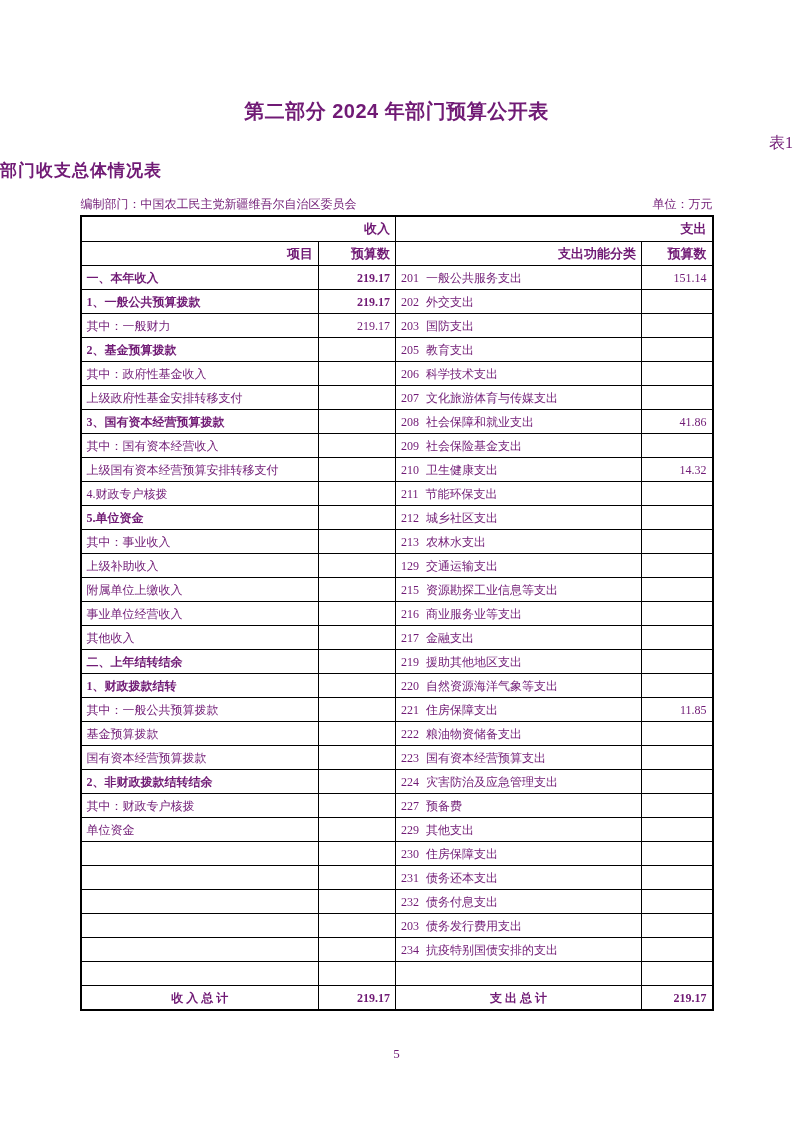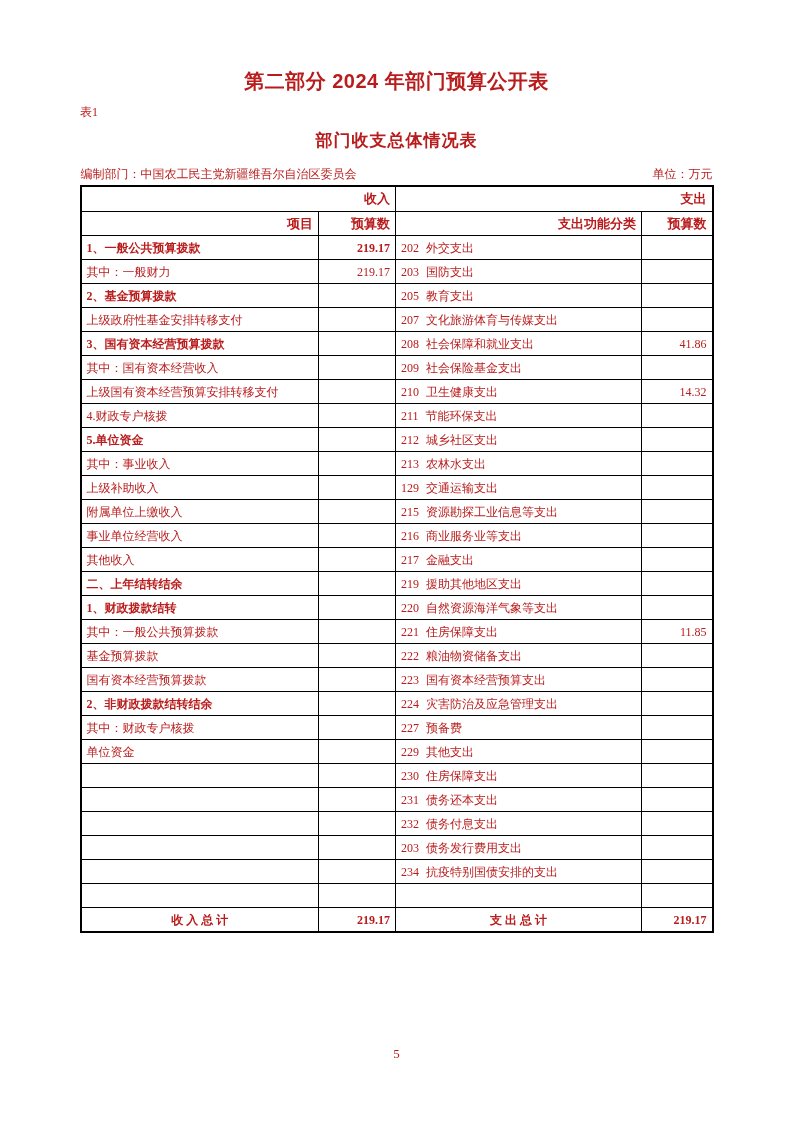--- a/index.html
+++ b/index.html
@@ -3,42 +3,42 @@
 <meta charset="utf-8">
 <style>
   html, body { margin: 0; padding: 0; background: #e8e8e8; }
   .page {
     position: relative;
     width: 793px;
     height: 1122px;
     margin: 0 auto;
     background: #ffffff;
     font-family: "Liberation Serif", "DejaVu Serif", serif;
-    color: #b91c1c;
+    color: #701a75;
     box-sizing: border-box;
-    padding-top: 68px;
+    padding-top: 98px;
     overflow: hidden;
   }
   .main-title {
     margin: 0;
     text-align: center;
     font-family: "Liberation Sans", "DejaVu Sans", sans-serif;
     font-size: 20px;
     font-weight: bold;
     line-height: 26px;
     letter-spacing: 0.5px;
   }
   .table-label {
     margin: 11px 0 0 80px;
-    font-size: 12px;
+    font-size: 16px;
     line-height: 15px;
+    text-align: right;
   }
   .table-title {
     margin: 9px 0 0 0;
-    text-align: center;
     font-family: "Liberation Sans", "DejaVu Sans", sans-serif;
     font-size: 17px;
     font-weight: bold;
     line-height: 24px;
     letter-spacing: 1px;
   }
   .meta-row {
     width: 632px;
     margin: 14px auto 3px auto;
     display: flex;
@@ -120,35 +120,47 @@
       </tr>
       <tr>
         <th>项目</th>
         <th>预算数</th>
         <th class="mid">支出功能分类</th>
         <th>预算数</th>
       </tr>
     </thead>
     <tbody>
         <tr>
+    <td class="c-item b">一、本年收入</td>
+    <td class="c-num b">219.17</td>
+    <td class="c-func mid"><span class="code">201</span><span>一般公共服务支出</span></td>
+    <td class="c-num">151.14</td>
+  </tr>
+        <tr>
     <td class="c-item b">1、一般公共预算拨款</td>
     <td class="c-num b">219.17</td>
     <td class="c-func mid"><span class="code">202</span><span>外交支出</span></td>
     <td class="c-num"></td>
   </tr>
         <tr>
     <td class="c-item">其中：一般财力</td>
     <td class="c-num">219.17</td>
     <td class="c-func mid"><span class="code">203</span><span>国防支出</span></td>
     <td class="c-num"></td>
   </tr>
         <tr>
     <td class="c-item b">2、基金预算拨款</td>
     <td class="c-num"></td>
     <td class="c-func mid"><span class="code">205</span><span>教育支出</span></td>
+    <td class="c-num"></td>
+  </tr>
+        <tr>
+    <td class="c-item">其中：政府性基金收入</td>
+    <td class="c-num"></td>
+    <td class="c-func mid"><span class="code">206</span><span>科学技术支出</span></td>
     <td class="c-num"></td>
   </tr>
         <tr>
     <td class="c-item ind">上级政府性基金安排转移支付</td>
     <td class="c-num"></td>
     <td class="c-func mid"><span class="code">207</span><span>文化旅游体育与传媒支出</span></td>
     <td class="c-num"></td>
   </tr>
         <tr>
     <td class="c-item b">3、国有资本经营预算拨款</td>

